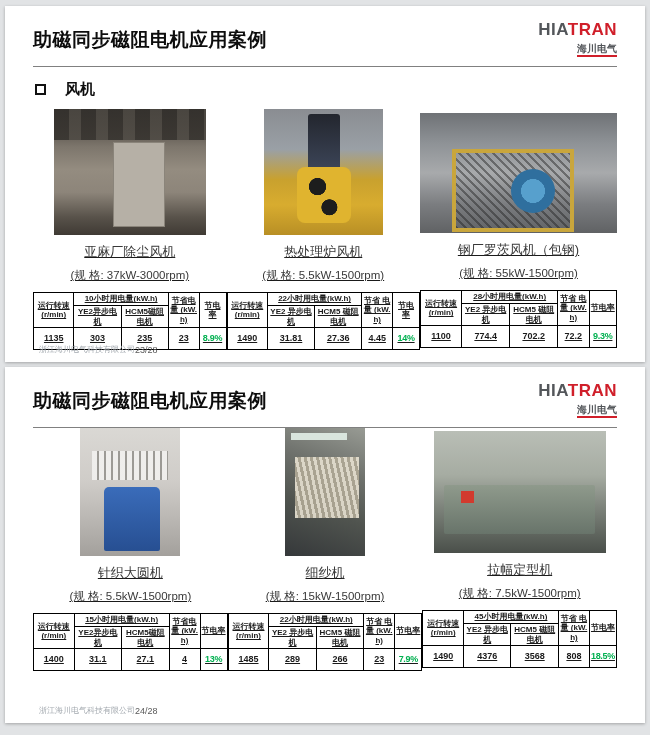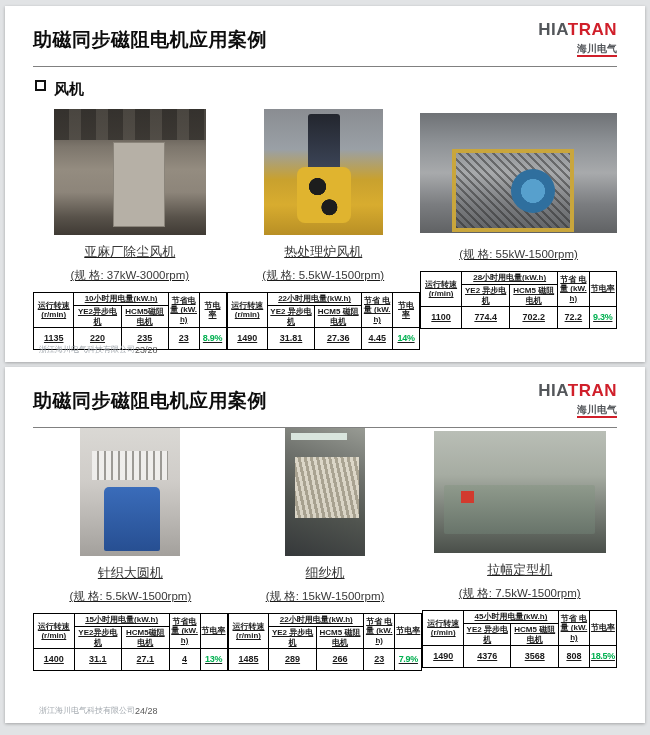--- a/index.html
+++ b/index.html
@@ -38,21 +38,21 @@
   .logo-en .r { color: #d01f2a; }
   .logo-cn {
     display: inline-block;
     font-size: 10px;
     font-weight: bold;
     color: #53565a;
     border-bottom: 2px solid #d01f2a;
     padding-bottom: 1px;
     margin-top: 1px;
   }
-  .section-row { display: flex; align-items: flex-start; gap: 8px; margin: 13px 0 10px 2px; }
+  .section-row { display: flex; align-items: center; gap: 19px; margin: 13px 0 10px 2px; }
   .bullet { width: 11px; height: 11px; border: 2.5px solid #111; flex: 0 0 auto; }
   .section-label { font-size: 15px; font-weight: bold; color: #0d0d0d; }
 
   .cases { display: flex; justify-content: space-between; text-decoration: underline; }
   .case { width: 197px; display: flex; flex-direction: column; align-items: center; }
   .photo { position: relative; overflow: hidden; margin-bottom: 7px; }
   .photo::before, .photo::after { content: ""; position: absolute; }
   .caption { font-size: 13px; color: #383838; margin-top: 1px; }
   .spec { font-size: 11.5px; color: #383838; margin-top: 7px; }
 
@@ -151,21 +151,21 @@
           <td colspan="2">10小时用电量(kW.h)</td>
           <td class="c4" rowspan="2">节省电量 (kW.h)</td>
           <td class="c5" rowspan="2">节电率</td>
         </tr>
         <tr>
           <td class="c2">YE2异步电机</td>
           <td class="c3">HCM5磁阻电机</td>
         </tr>
         <tr class="data">
           <td>1135</td>
-          <td>220</td>
+          <td>303</td>
           <td>235</td>
           <td>23</td>
           <td class="rate">8.9%</td>
         </tr>
       </tbody>
         </table>
     </div>
 
     <div class="case">
       <div class="photo ph-furnace"></div>
@@ -189,20 +189,21 @@
           <td>27.36</td>
           <td>4.45</td>
           <td class="rate">14%</td>
         </tr>
       </tbody>
         </table>
     </div>
 
     <div class="case">
       <div class="photo ph-roots"></div>
+      <div class="caption">钢厂罗茨风机（包钢)</div>
       <div class="spec">(规 格: 55kW-1500rpm)</div>
       <table class="tbl">
         <tbody>
             <tr>
           <td class="c1" rowspan="2">运行转速 (r/min)</td>
           <td colspan="2">28小时用电量(kW.h)</td>
           <td class="c4" rowspan="2">节省 电量 (kW.h)</td>
           <td class="c5" rowspan="2">节电率</td>
         </tr>
         <tr>

